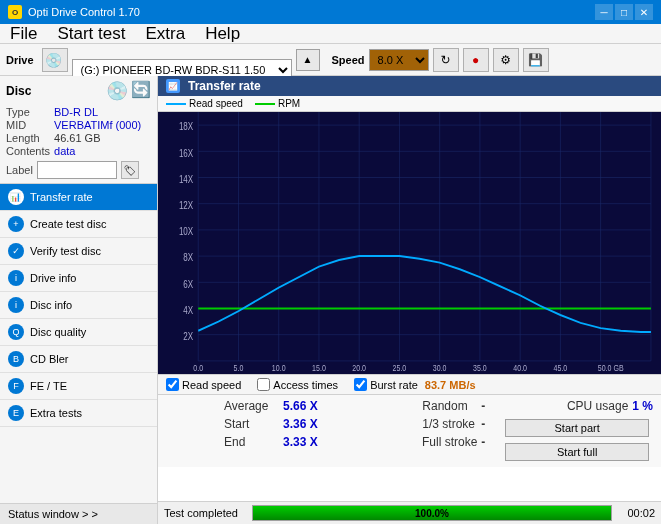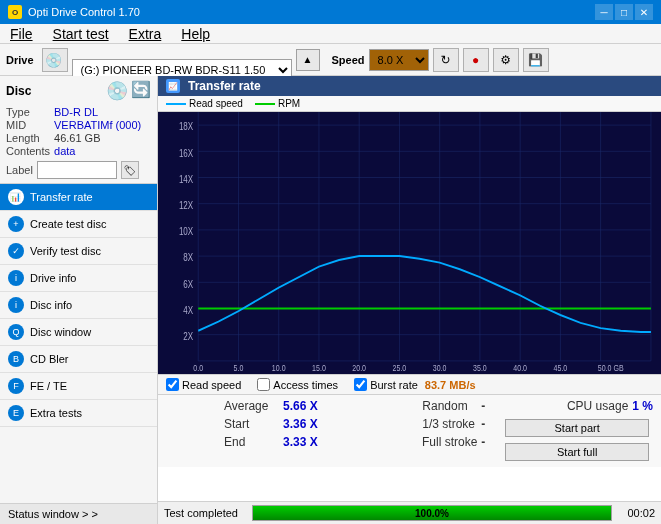--- a/index.html
+++ b/index.html
@@ -62,22 +62,21 @@
       border-bottom: 1px solid #d0d0d0;
       height: 20px;
       display: flex;
       align-items: center;
       padding: 0 4px;
       gap: 8px;
     }
     .menu-item {
       padding: 2px 6px;
       cursor: pointer;
-      font-size: 14px;
-      text-decoration: underline;
+      font-size: 17px;
     }
 
     
     .toolbar {
       background: #f5f5f5;
       border-bottom: 1px solid #d0d0d0;
       height: 32px;
       display: flex;
       align-items: center;
       padding: 0 6px;
@@ -478,21 +477,21 @@
     <div class="nav-item">
       <div class="nav-icon blue">i</div>
       <span>Drive info</span>
     </div>
     <div class="nav-item">
       <div class="nav-icon blue">i</div>
       <span>Disc info</span>
     </div>
     <div class="nav-item">
       <div class="nav-icon blue">Q</div>
-      <span>Disc window</span>
+      <span>Disc quality</span>
     </div>
     <div class="nav-item">
       <div class="nav-icon blue">B</div>
       <span>CD Bler</span>
     </div>
     <div class="nav-item">
       <div class="nav-icon blue">F</div>
       <span>FE / TE</span>
     </div>
     <div class="nav-item">

